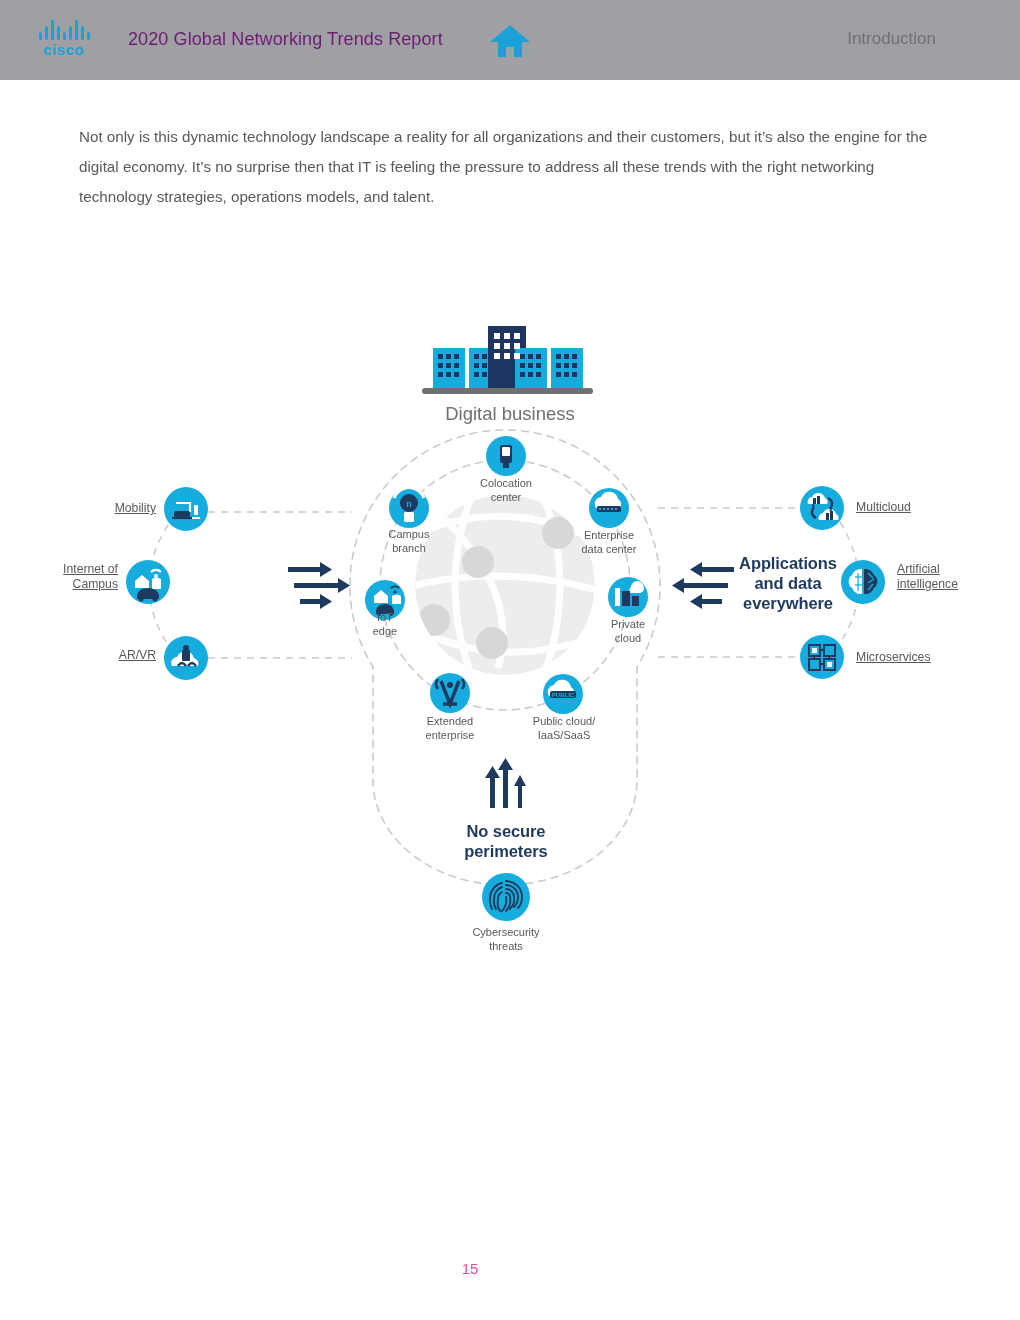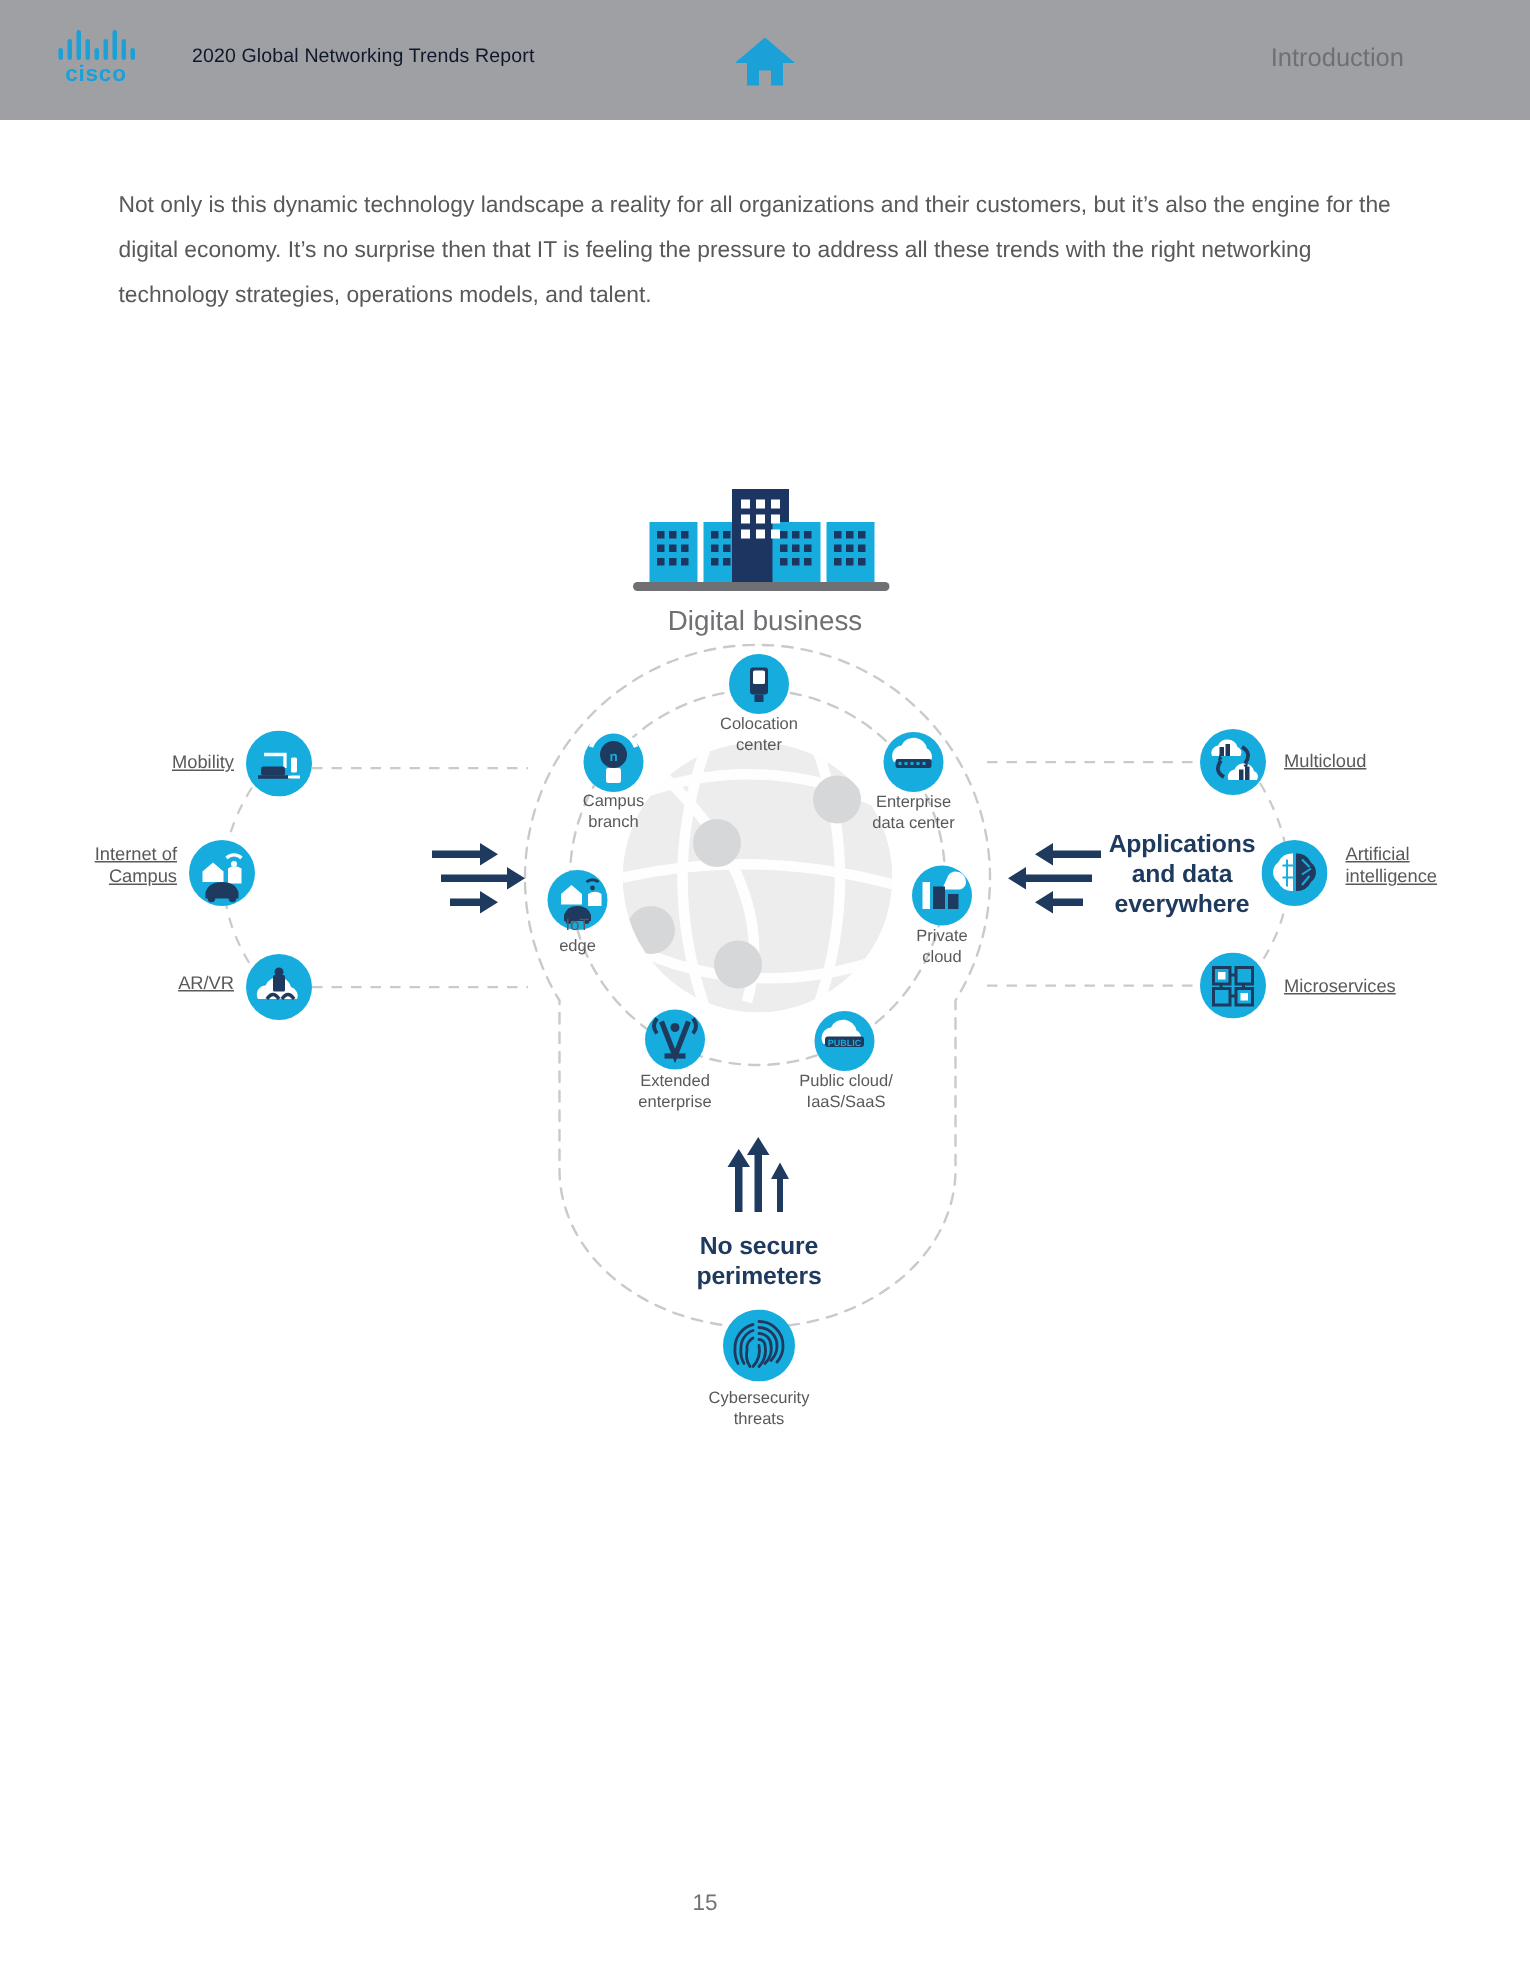--- a/index.html
+++ b/index.html
@@ -27,21 +27,21 @@
   .cisco-bars { display:flex; align-items:flex-end; height: 22px; gap: 3px; }
   .cisco-bars i {
     display:block; width: 3px; background:#1BA0D7; border-radius: 1.5px;
   }
   .cisco-word {
     color:#1BA0D7; font-weight: bold; font-size: 15px; letter-spacing: 0.5px;
     line-height: 16px; margin-top: 2px; font-family:"Liberation Sans", sans-serif;
   }
   .header-title {
     position: absolute; left: 128px; top: 29px;
-    font-size: 13px; color: #0f172a; letter-spacing: 0.1px;
+    font-size: 18px; color: #701a75; letter-spacing: 0.1px;
   }
   .home-icon {
     position: absolute; left: 489px; top: 23px;
     width: 42px; height: 36px;
   }
   .header-section {
     position: absolute; right: 84px; top: 29px;
     font-size: 17px; color: #6E7074;
   }
 
@@ -71,21 +71,21 @@
     position: absolute; font-weight: bold; font-size: 16.5px;
     color: #1F3A5F; line-height: 20px; text-align: center; white-space: pre-line;
     letter-spacing: -0.1px;
   }
   .dbiz {
     position: absolute; font-size: 18.5px; color: #6E7074;
     left: 0; top: 103px; width: 1020px; text-align: center;
   }
   .pagenum {
     position: absolute; left: 0; top: 1260px; width: 940px;
-    text-align: center; font-size: 15px; color: #737373;
+    text-align: center; font-size: 15px; color: #ec4899;
   }
   .node { position:absolute; }
 </style>
 </head>
 <body>
 
 <div class="page">
 
   <div class="header">
 

